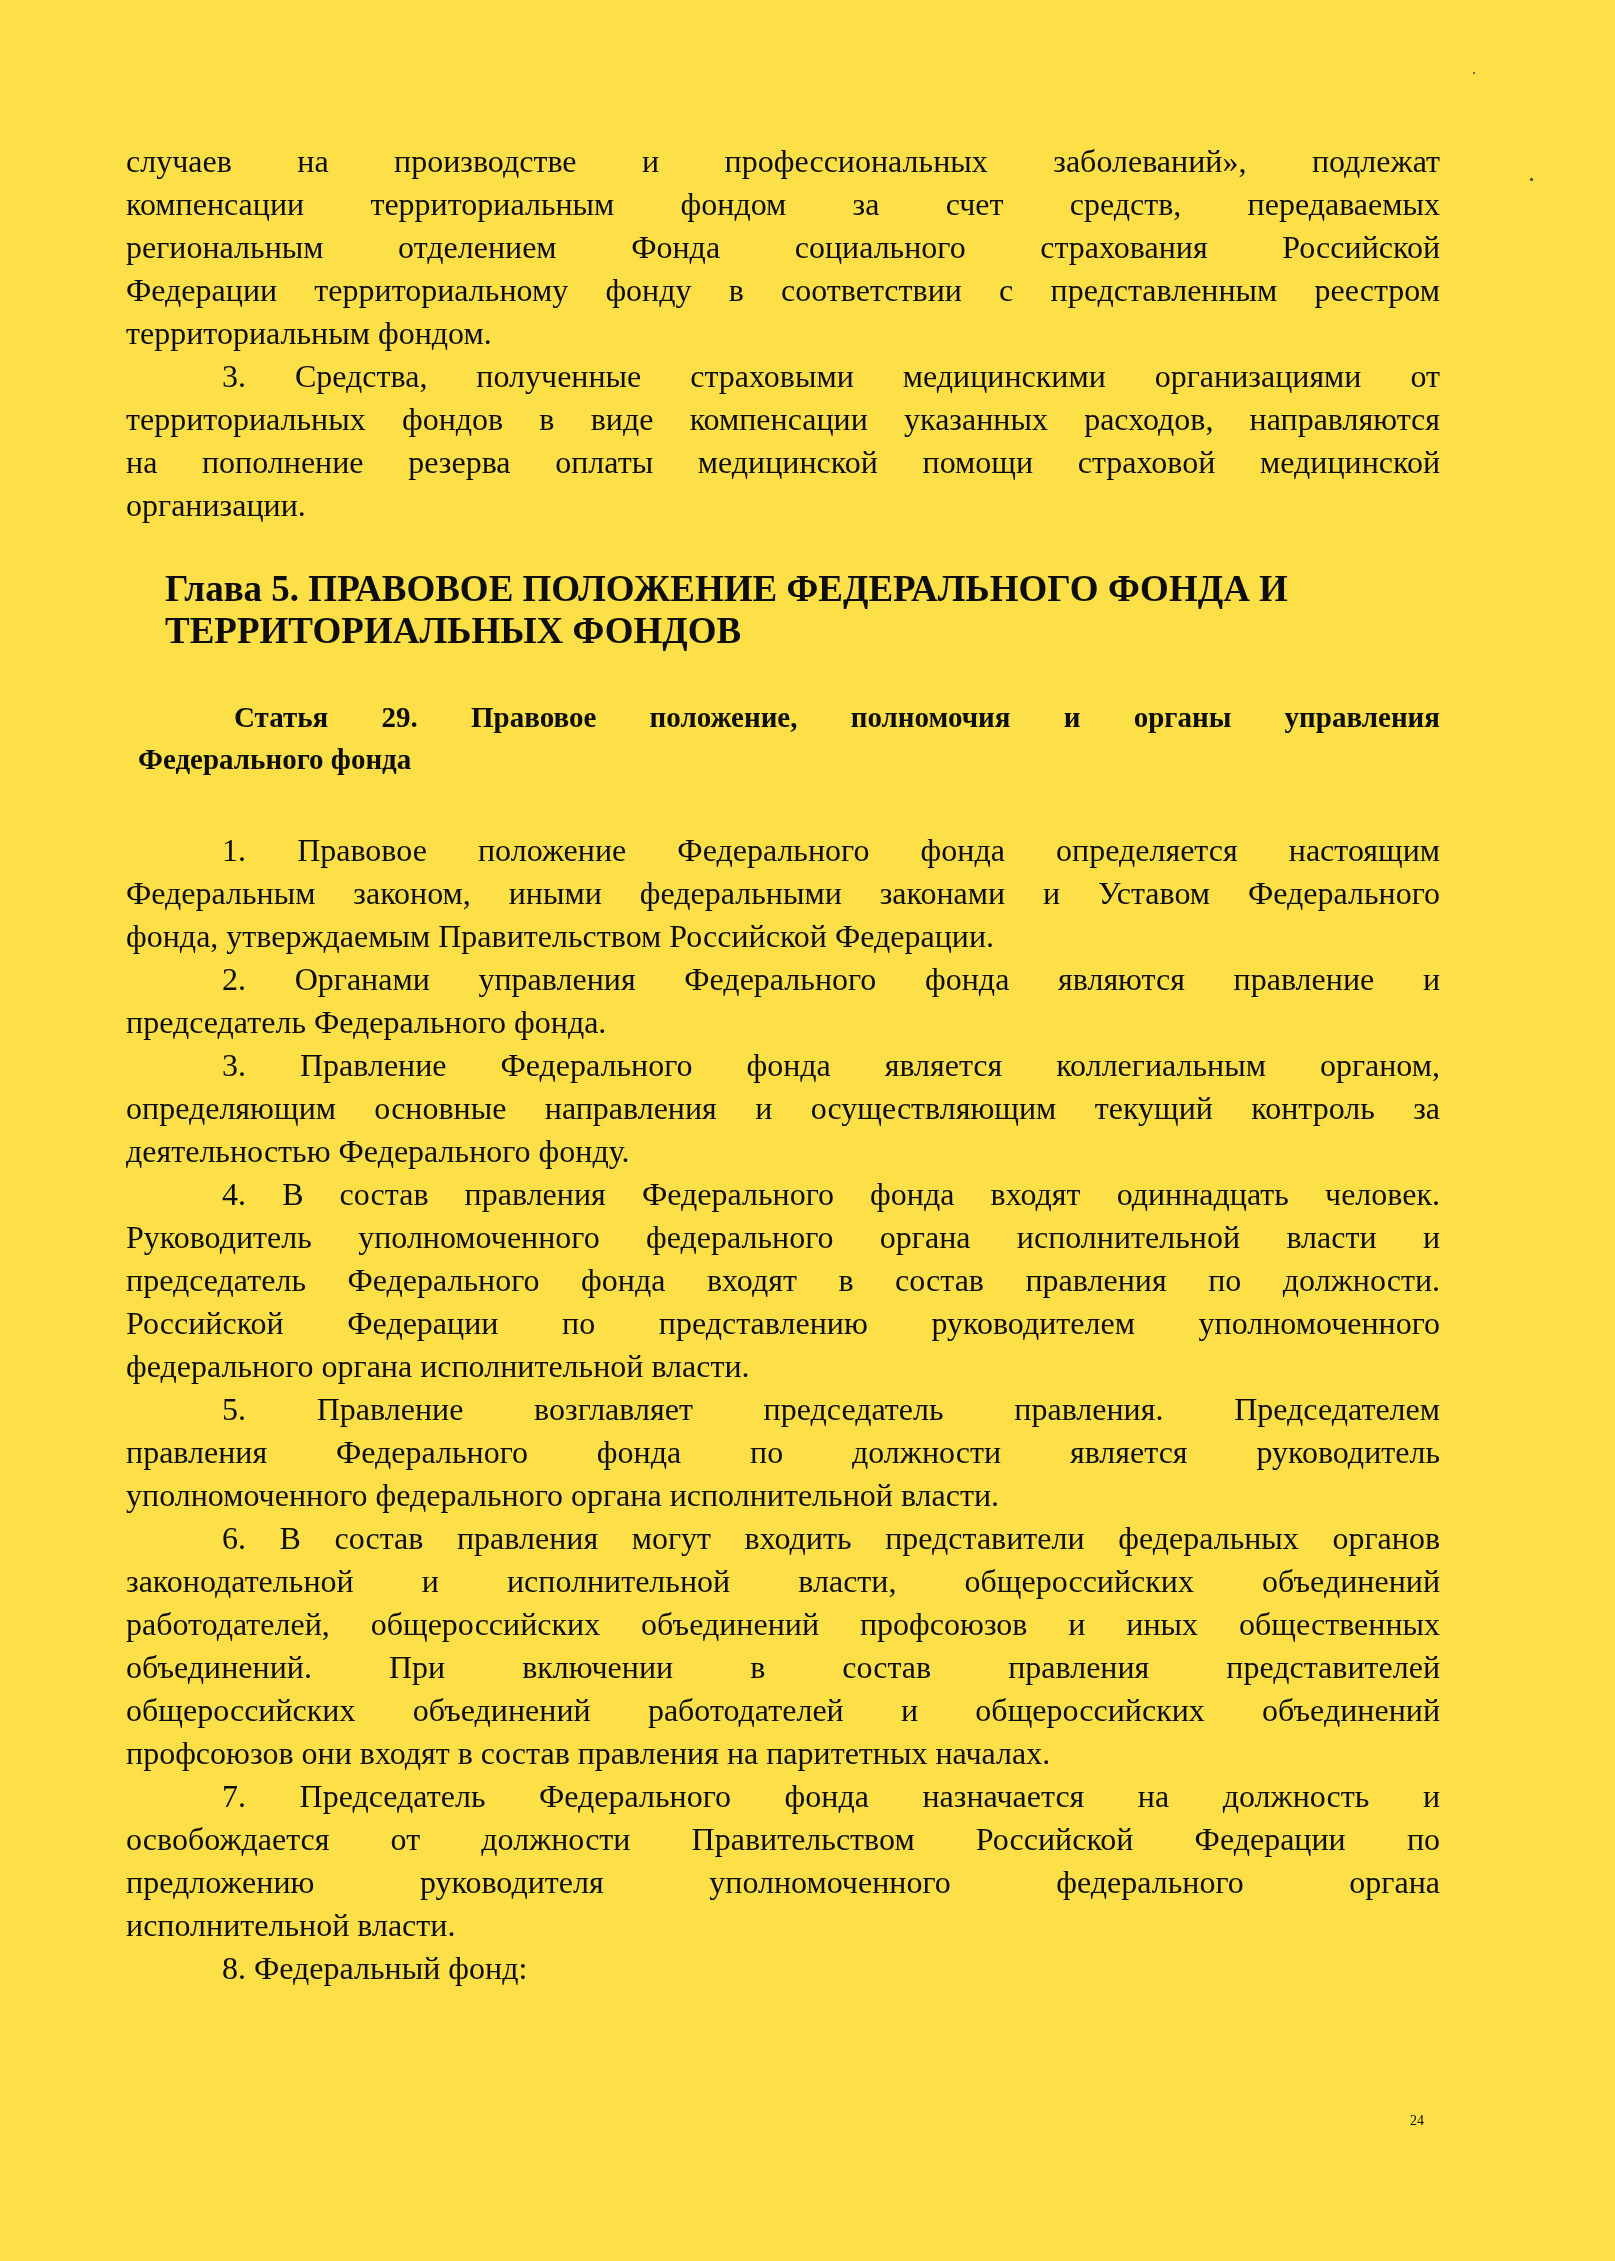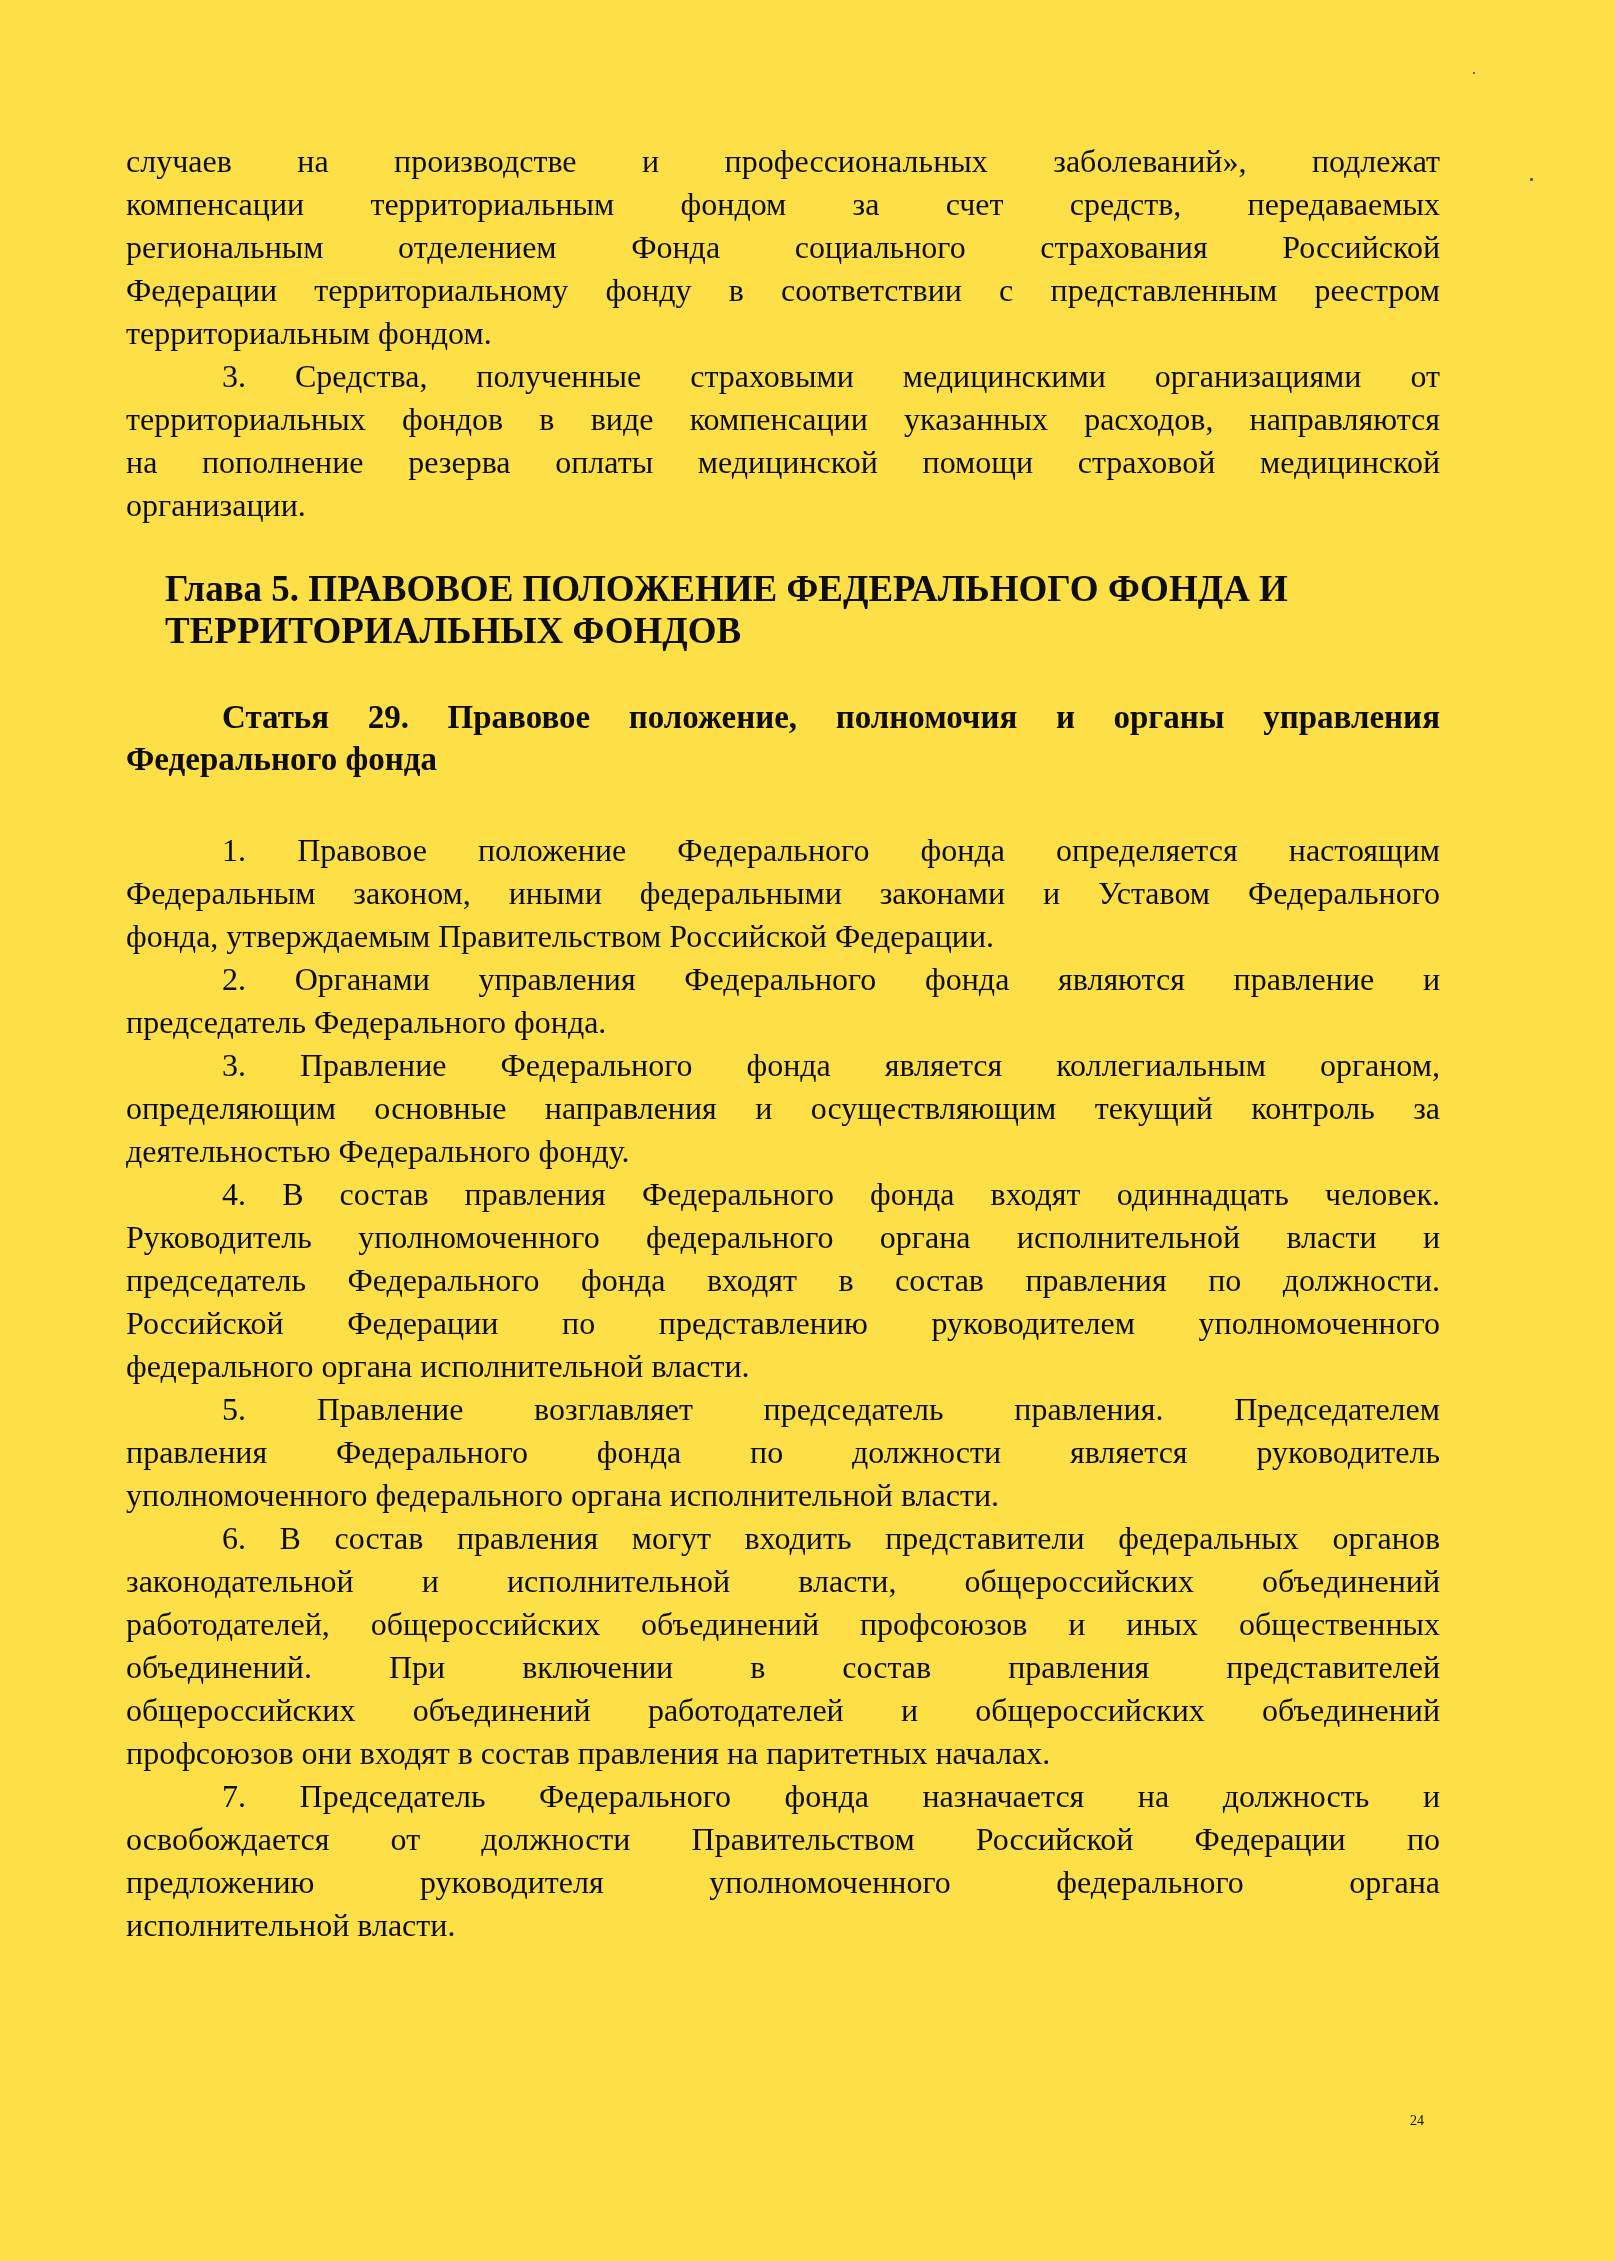--- a/index.html
+++ b/index.html
@@ -20,21 +20,21 @@
   .heading-chapter {
     position: absolute; left: 126px; width: 1314px; top: 568px;
     font-weight: bold; font-size: 37px; line-height: 42px;
     padding-left: 39px; box-sizing: border-box;
   }
   .heading-chapter div { white-space: nowrap; }
   .heading-article {
     position: absolute; left: 126px; width: 1314px; top: 696px;
     font-weight: bold; font-size: 33px; line-height: 42px;
   }
-  .heading-article .line { font-size: 33px; line-height: 42px; height: 42px; }
+  .heading-article .line { font-size: 29px; line-height: 42px; height: 42px; margin-left: 12px; }
   .page-number {
     position: absolute; left: 1410px; top: 2108px;
     font-size: 14px; line-height: 26px;
   }
   .speck { position: absolute; background: #444; border-radius: 50%; }
 </style>
 </head>
 <body>
 
 <div class="page">
@@ -99,20 +99,23 @@
       <div class="line">объединений. При включении в состав правления представителей</div>
       <div class="line">общероссийских объединений работодателей и общероссийских объединений</div>
       <div class="line last">профсоюзов они входят в состав правления на паритетных началах.</div>
     </div>
     <div>
       <div class="line indent">7. Председатель Федерального фонда назначается на должность и</div>
       <div class="line">освобождается от должности Правительством Российской Федерации по</div>
       <div class="line">предложению руководителя уполномоченного федерального органа</div>
       <div class="line last">исполнительной власти.</div>
     </div>
+    <div>
+      <div class="line indent last">8. Федеральный фонд:</div>
+    </div>
   </div>
 
   <div class="page-number">24</div>
 
   <div class="speck" style="left:1530px;top:178px;width:3.2px;height:2.6px;"></div>
   <div class="speck" style="left:1473px;top:72px;width:1.9px;height:1.9px;"></div>
 </div>
 
 
 </body></html>

